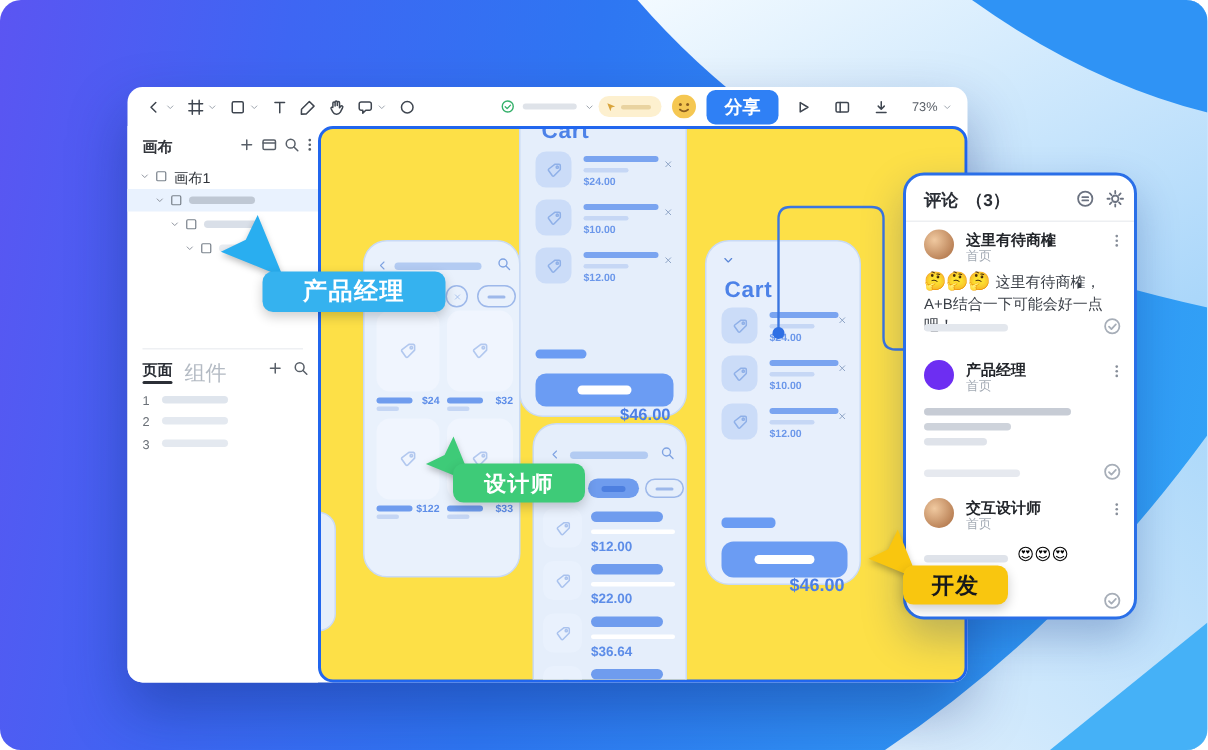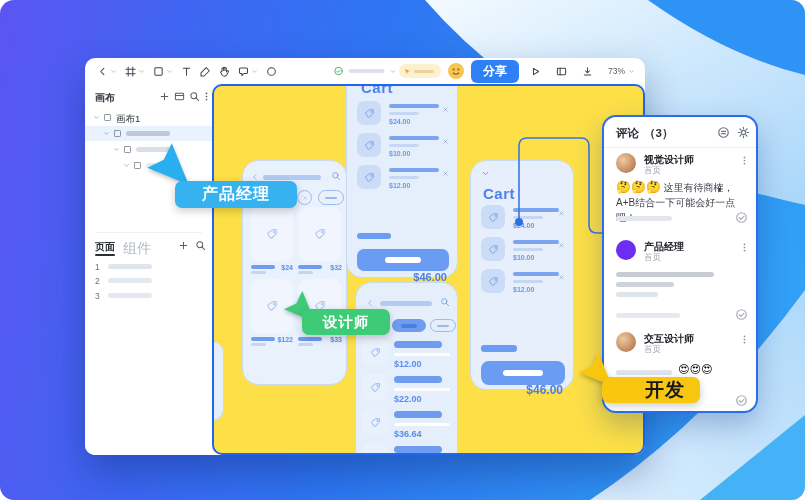--- a/index.html
+++ b/index.html
@@ -570,21 +570,21 @@
     <svg class="ic abs" width="13" height="13" style="left:113px;top:9px;color:#6b7280">
         <use href="#i-lines-circle"></use>
       </svg>
     <svg class="ic abs" width="13" height="13" style="left:133px;top:9px;color:#6b7280">
         <use href="#i-gear"></use>
       </svg>
     <div class="abs" style="left:0;top:30px;width:152px;height:1px;background:#edeff2;"></div>
 
     <div class="abs" style="left:0;top:34px;width:152px;height:84px;">
       <div class="avatar av-photo" style="left:12px;top:2px;"></div>
-      <span class="cname" style="left:40px;top:2px;">视觉设计师</span>
+      <span class="cname" style="left:40px;top:2px;">这里有待商榷</span>
       <span class="csub" style="left:40px;top:14px;">首页</span>
       <svg class="ic ckebab" width="11" height="11" style="left:135px;top:4px;position:absolute">
           <use href="#i-kebab"></use>
         </svg>
       <div class="abs" style="left:12px;top:28px;width:131px;font-size:10px;line-height:1.45;color:#3a3f47;">
         <span style="font-size:12px;">🤔🤔🤔</span>
         <span>这里有待商榷，A+B结合一下可能会好一点吧！</span>
       </div>
       <div class="gbar" style="left:12px;top:65px;width:56px;height:5px;background:#e3e7ed;"></div>
       <svg class="ic resolve" width="13" height="13" style="left:131px;top:60px;">
@@ -629,15 +629,15 @@
   <div class="cursor-label" style="left:175px;top:181px;width:122px;height:27px;background:#35b2ef;font-size:16px;z-index:5;">产品经理</div>
 
   <svg class="cursor" width="33" height="33" viewBox="0 0 35 35" style="left:283px;top:290px;color:#3ecb78;z-index:5;">
       <use href="#i-arrow"></use>
     </svg>
   <div class="cursor-label" style="left:302px;top:309px;width:88px;height:26px;background:#3ecb78;font-size:14.5px;z-index:5;">设计师</div>
 
   <svg class="cursor" width="35" height="35" viewBox="0 0 35 35" style="left:578px;top:352px;color:#f9c60f;z-index:7;">
       <use href="#i-arrow"></use>
     </svg>
-  <div class="cursor-label" style="left:602px;top:377px;width:70px;height:26px;background:#f9c60f;color:#16181c;font-size:19px;z-index:7;padding-left:28px;">开发</div>
+  <div class="cursor-label" style="left:602px;top:377px;width:70px;height:26px;background:#f9c60f;color:#16181c;font-size:15px;z-index:7;">开发</div>
 
 </div>
 
 </body></html>

